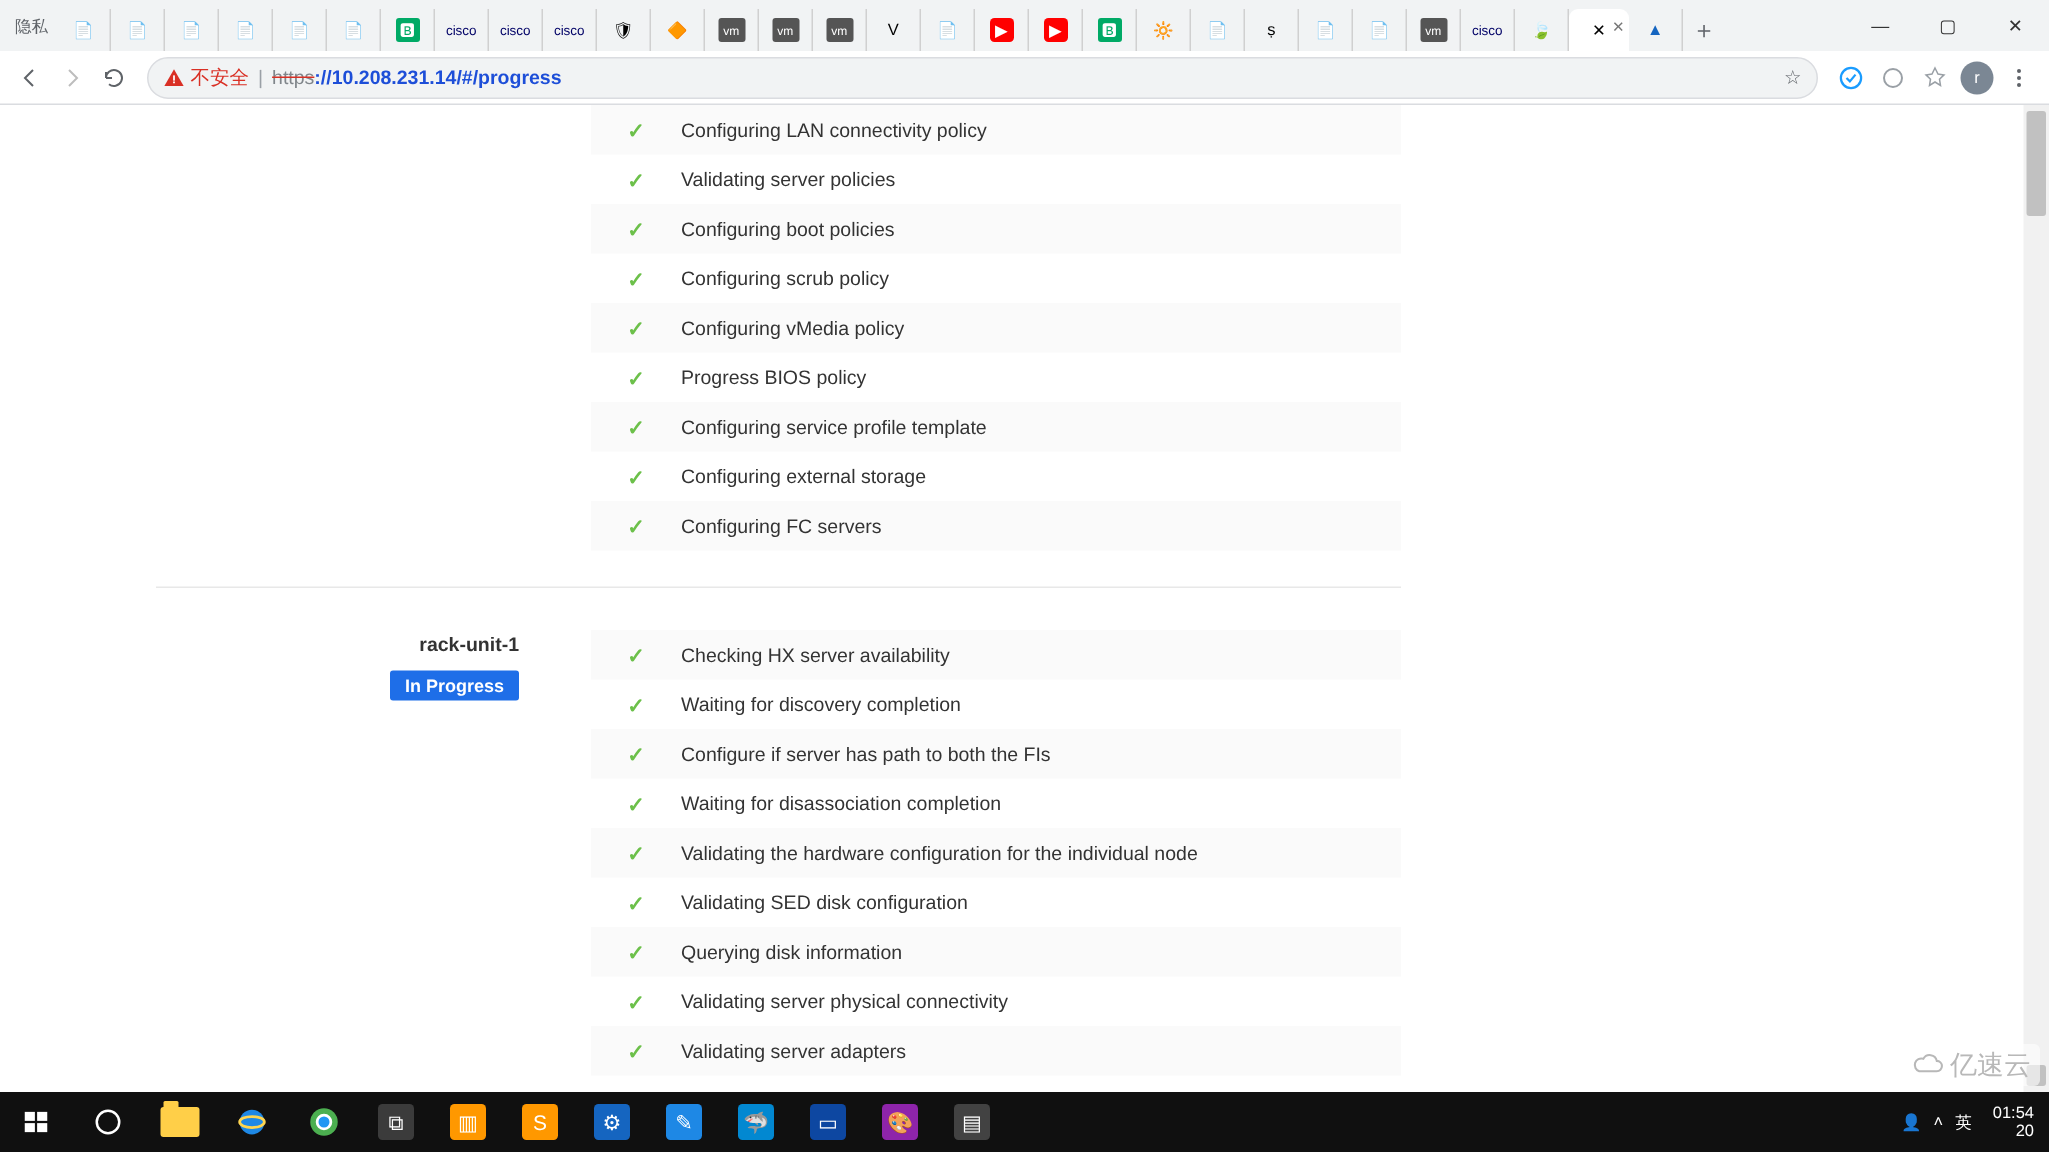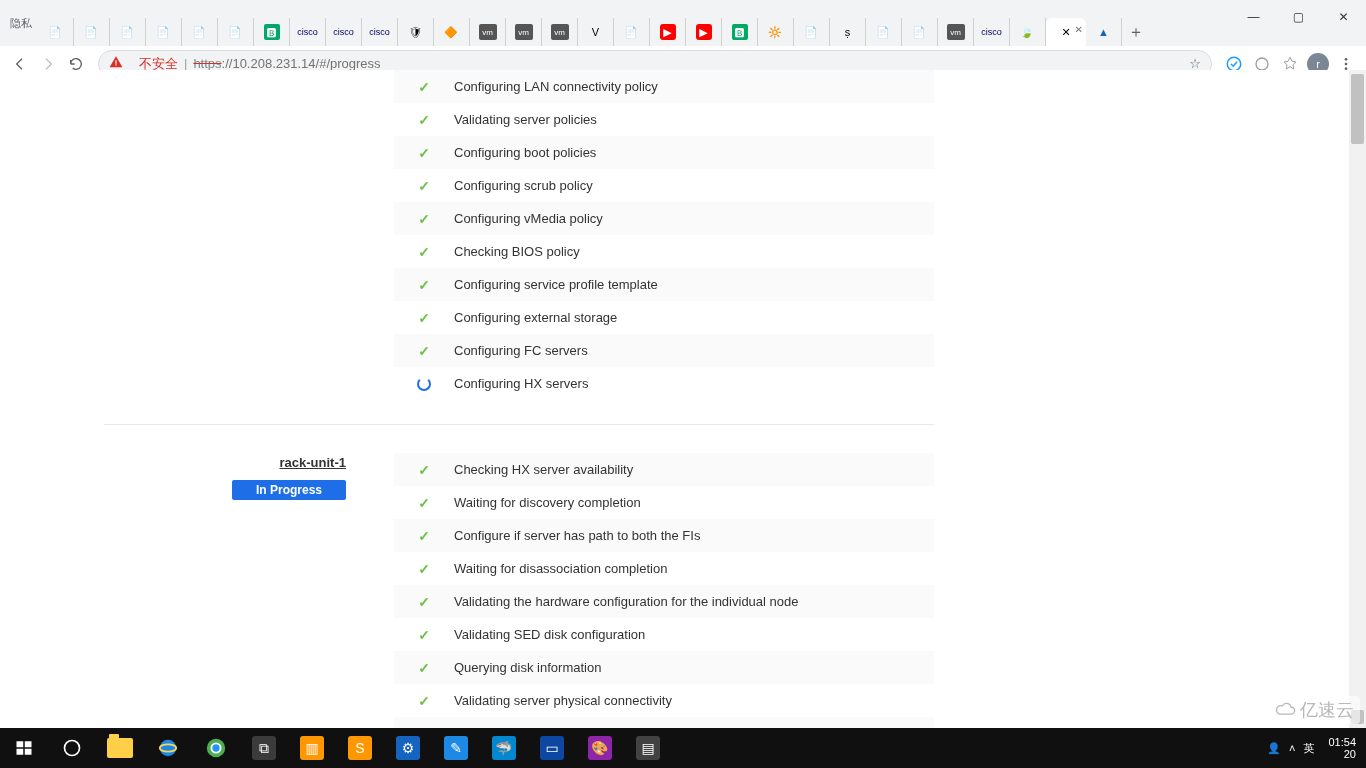--- a/index.html
+++ b/index.html
@@ -1,20 +1,20 @@
 <!DOCTYPE html>
 <html><head>
 <meta charset="utf-8">
 <style>
   * { margin: 0; padding: 0; box-sizing: border-box; font-family: "Microsoft YaHei", "Segoe UI", Arial, sans-serif; }
   body { background: #fff; width: 1366px; height: 768px; overflow: hidden; position: relative; }
 
   
   .tab-strip {
-    height: 46px; background: #f1f3f4; display: flex; align-items: flex-end;
+    height: 34px; background: #f1f3f4; display: flex; align-items: flex-end;
     padding-left: 4px; position: relative;
   }
   .incognito-badge {
     align-self: center; font-size: 11px; color: #5f6368; padding: 0 6px;
   }
   .tab {
     width: 36px; height: 28px; margin: 0 0 0 0; display: flex; align-items: center;
     justify-content: center; position: relative; cursor: pointer;
     border-right: 1px solid #d0d0d0;
   }
@@ -35,40 +35,40 @@
     align-items:center; padding: 0 6px;
   }
   .nav-btn { width:28px; height:28px; display:flex; align-items:center; justify-content:center;
     color:#5f6368; border-radius:50%; cursor:pointer; }
   .nav-btn.disabled { color:#bdbdbd; }
   .addr {
     flex:1; height:28px; border:1px solid #dadce0; border-radius:14px; margin:0 8px;
     display:flex; align-items:center; padding:0 10px; font-size:13px; color:#202124;
     background:#f1f3f4;
   }
-  .addr .warn { color:#d93025; display:flex; gap:16px; }
+  .addr .warn { color:#d93025; display:flex; align-items:center; gap:4px; }
   .addr .sep  { color:#9aa0a6; margin:0 6px; }
   .addr .strike { text-decoration: line-through; text-decoration-color:#d93025; color:#80868b;}
-  .addr .rest { color:#737373; }
+  .addr .rest { color:#1d4ed8;font-weight:bold; }
   .tool-icon { width:28px; height:28px; display:flex; align-items:center; justify-content:center;
     color:#5f6368; cursor:pointer; }
   .avatar { width:22px; height:22px; border-radius:50%; background:#7b8794;
     display:flex;align-items:center;justify-content:center;color:#fff;font-size:11px;}
 
   
   .viewport { position:absolute; top:70px; bottom:40px; left:0; right:0; background:#fff;
     overflow:hidden; }
   .page-center { width: 830px; margin-left: 104px; }
   .section { display:flex; padding-top: 0; }
   .section + .section { border-top:1px solid #e8e8e8; margin-top:24px; padding-top:28px; }
   .section-label { width: 290px; text-align:right; padding-right: 48px; padding-top:2px; }
-  .rack-title { font-size:13px; font-weight:600; color:#333;text-decoration:underline; }
+  .rack-title { font-size:13px; font-weight:600; color:#333; }
   .badge {
     display:inline-block; margin-top:10px; background:#1e6ee8; color:#fff; font-size:12px;
-    font-weight:600; padding:3px 24px; border-radius:2px;
+    font-weight:600; padding:3px 10px; border-radius:2px;
   }
   .steps { flex:1; }
   .step {
     display:flex; align-items:center; height:33px; font-size:13px; color:#333;
   }
   .step:nth-child(odd) { background:#fafafa; }
   .step-icon { width:60px; display:flex; justify-content:center; }
   .check {
     display:inline-block; color:#6cc04a; font-weight:bold; font-size:14px;
   }
@@ -307,45 +307,39 @@
           <div class="step">
             <div class="step-icon">
               <span class="check">✓</span>
             </div>
             <div>Configuring vMedia policy</div>
           </div>
           <div class="step">
             <div class="step-icon">
               <span class="check">✓</span>
             </div>
-            <div>Checking BIOS policy</div>
+            <div>Progress BIOS policy</div>
           </div>
           <div class="step">
             <div class="step-icon">
               <span class="check">✓</span>
             </div>
             <div>Configuring service profile template</div>
           </div>
           <div class="step">
             <div class="step-icon">
               <span class="check">✓</span>
             </div>
             <div>Configuring external storage</div>
           </div>
           <div class="step">
             <div class="step-icon">
               <span class="check">✓</span>
             </div>
             <div>Configuring FC servers</div>
-          </div>
-          <div class="step">
-            <div class="step-icon">
-              <span class="spinner"></span>
-            </div>
-            <div>Configuring HX servers</div>
           </div>
         </div>
       </div>
       <div class="section">
         <div class="section-label"><div class="rack-title">rack-unit-1</div><span class="badge">In Progress</span></div>
         <div class="steps">
           <div class="step">
             <div class="step-icon">
               <span class="check">✓</span>
             </div>

